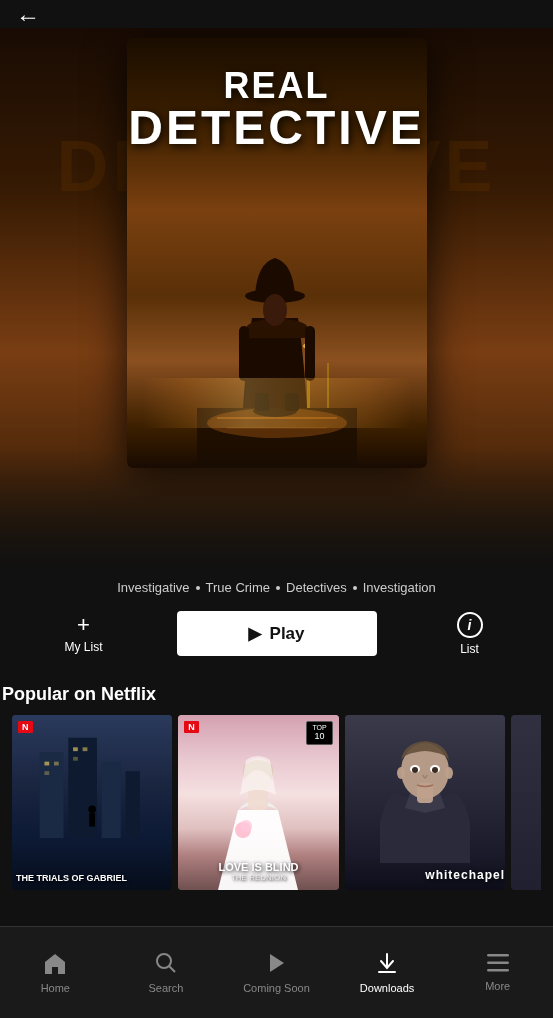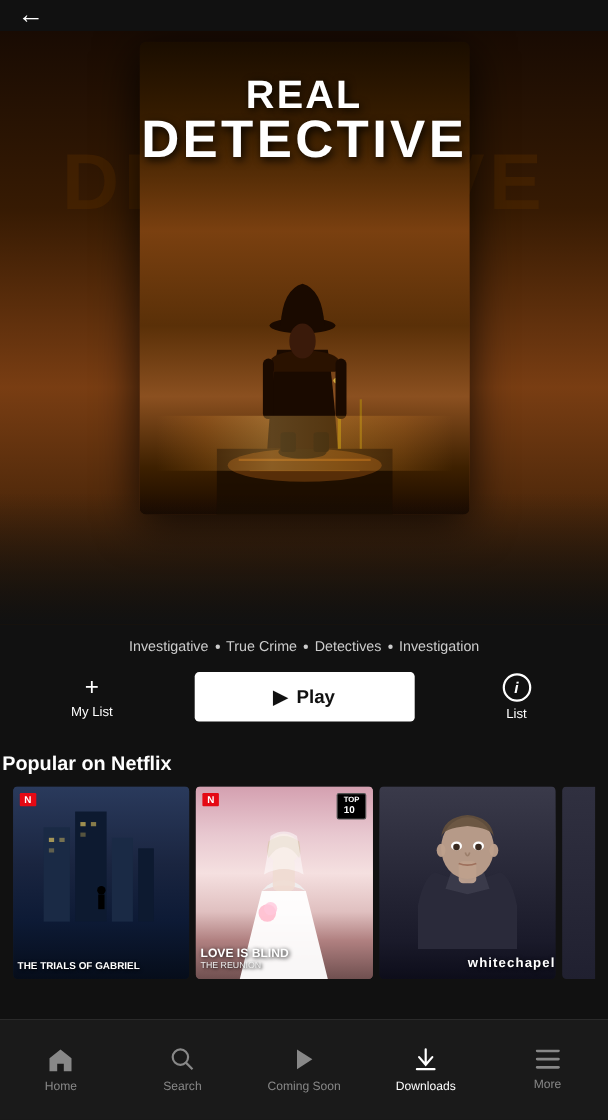--- a/index.html
+++ b/index.html
@@ -393,25 +393,25 @@
             <circle cx="50" cy="22" r="14" fill="rgba(240,220,210,0.95)"></circle>
 
             <path d="M36 15 Q50 5 64 15 Q66 25 64 30 Q50 10 36 30 Q34 25 36 15Z" fill="rgba(220,200,180,0.9)"></path>
 
             <path d="M38 10 Q50 2 62 10 L68 45 Q50 35 32 45 Z" fill="rgba(255,255,255,0.5)"></path>
 
             <circle cx="35" cy="80" r="8" fill="rgba(255,180,200,0.8)"></circle>
             <circle cx="38" cy="76" r="6" fill="rgba(255,200,220,0.8)"></circle>
           </svg>
           <div class="netflix-badge">N</div>
-          <div style="position:absolute;top:6px;right:6px;background:#000;color:#fff;font-size:9px;font-weight:700;padding:2px 5px;border-radius:2px;border:1px solid #555;display:flex;flex-direction:column;line-height:1.1;">
+          <div style="position:absolute;top:6px;right:6px;background:#000;color:#fff;font-size:9px;font-weight:400;padding:2px 5px;border-radius:2px;border:1px solid #555;display:flex;flex-direction:column;align-items:center;line-height:1.1;">
             <span style="font-size:7px;">TOP</span>
             <span>10</span>
           </div>
-          <div style="position:absolute;bottom:8px;left:4px;right:4px;text-align:left;">
+          <div style="position:absolute;bottom:8px;left:4px;right:4px;text-align:center;">
             <div style="font-size:11px;font-weight:900;color:#fff;text-shadow:1px 1px 4px #000;line-height:1.1;">LOVE IS BLIND</div>
             <div style="font-size:8px;color:#eee;text-shadow:1px 1px 3px #000;">THE REUNION</div>
           </div>
         </div>
       </div>
 
       <div class="thumb thumb-3">
         <div style="width:100%;height:100%;position:relative;background:linear-gradient(180deg,#3a3a4a 0%,#2a2a3a 40%,#1a1a2a 80%,#0d0d1a 100%);">
 
           <svg style="position:absolute;top:10%;left:50%;transform:translateX(-50%);width:120px;height:130px;" viewBox="0 0 120 130">

